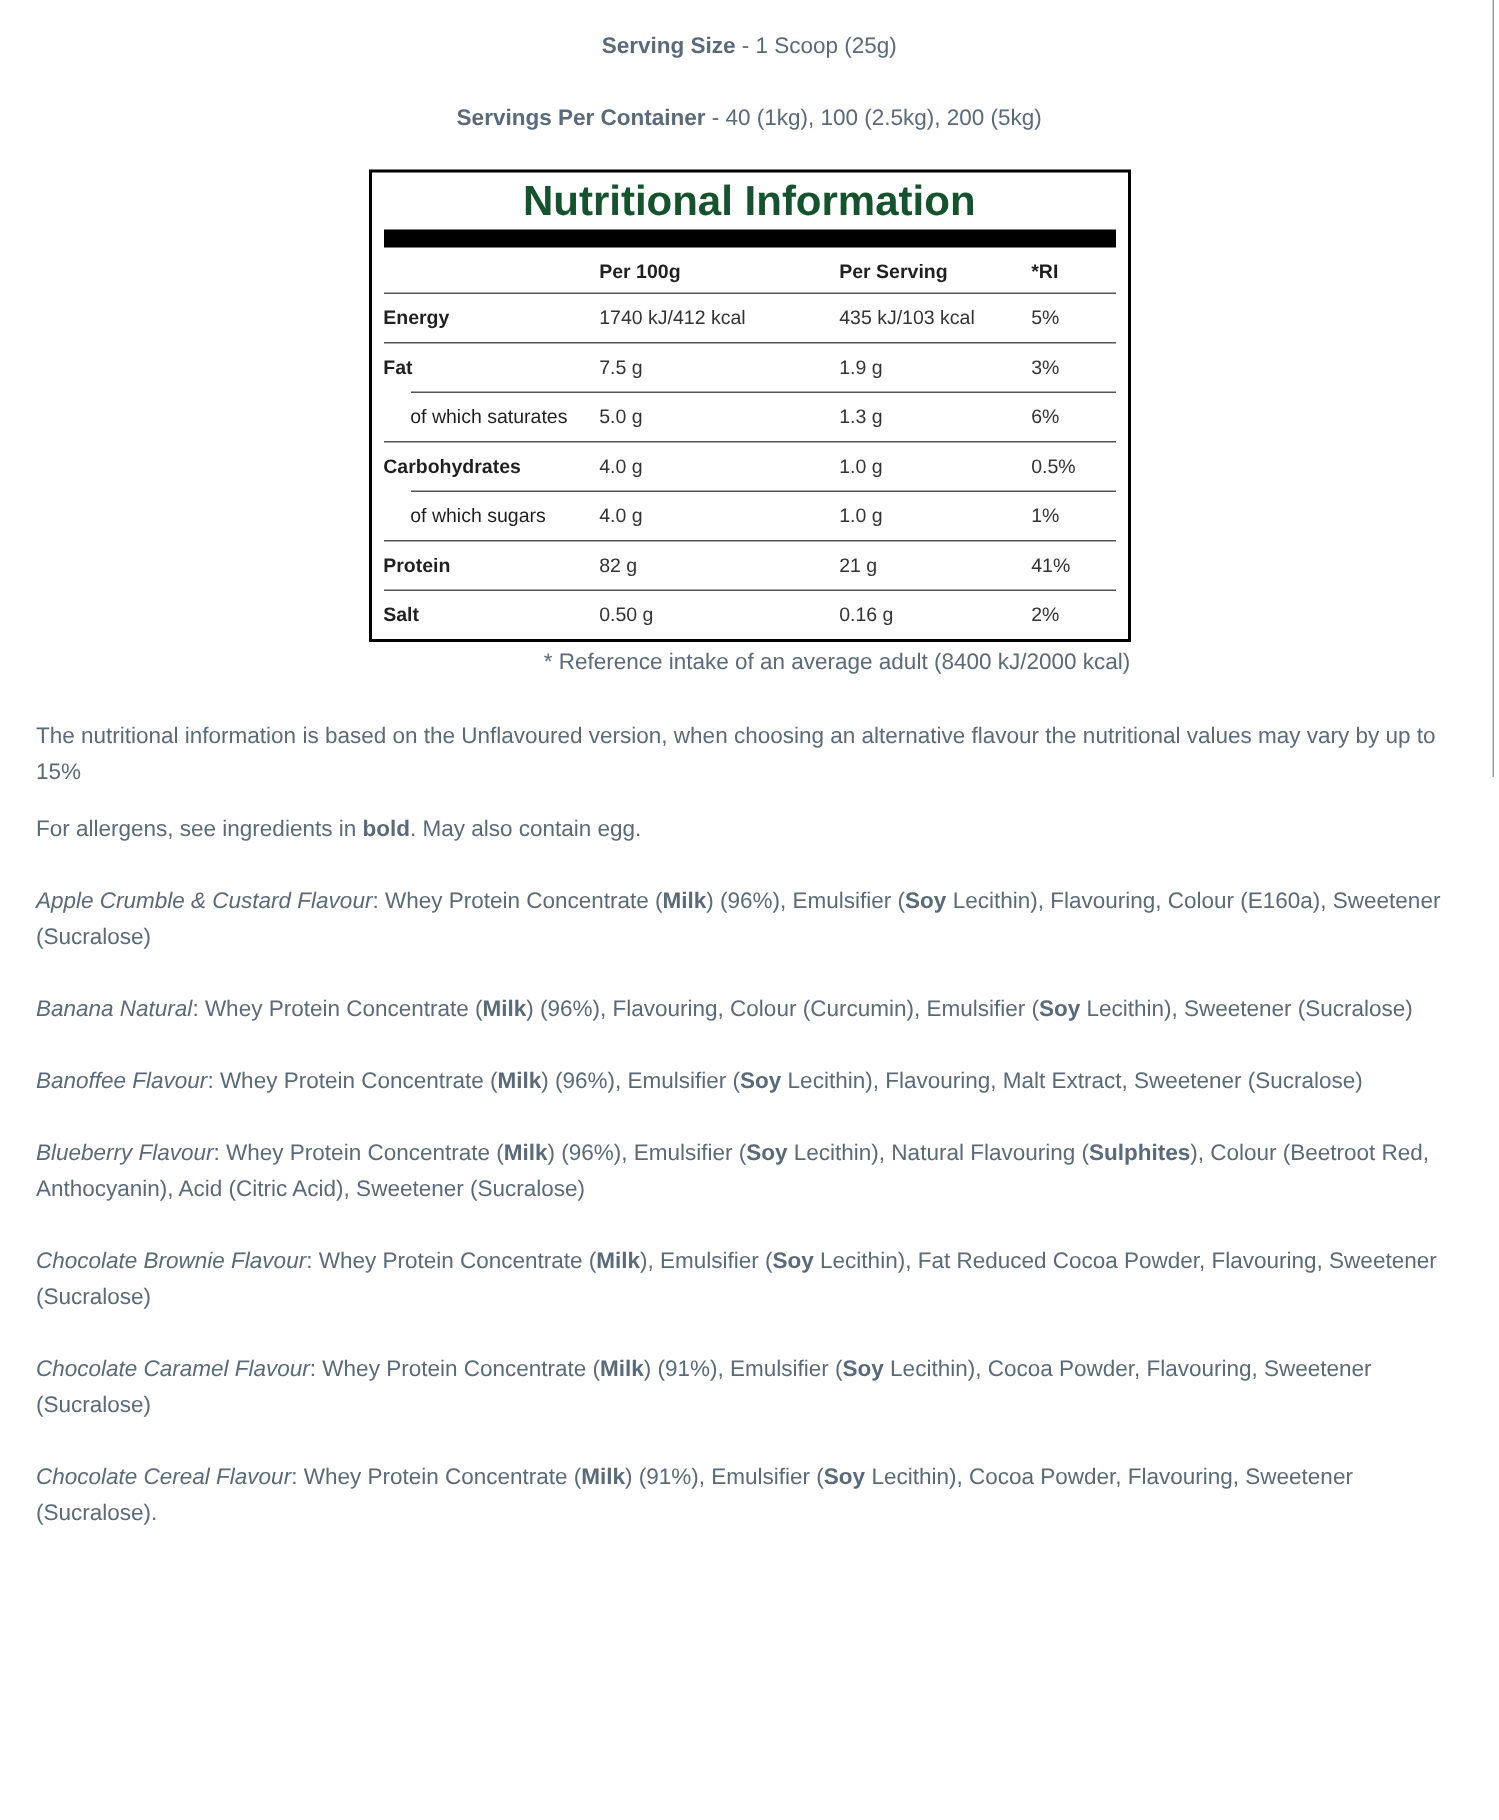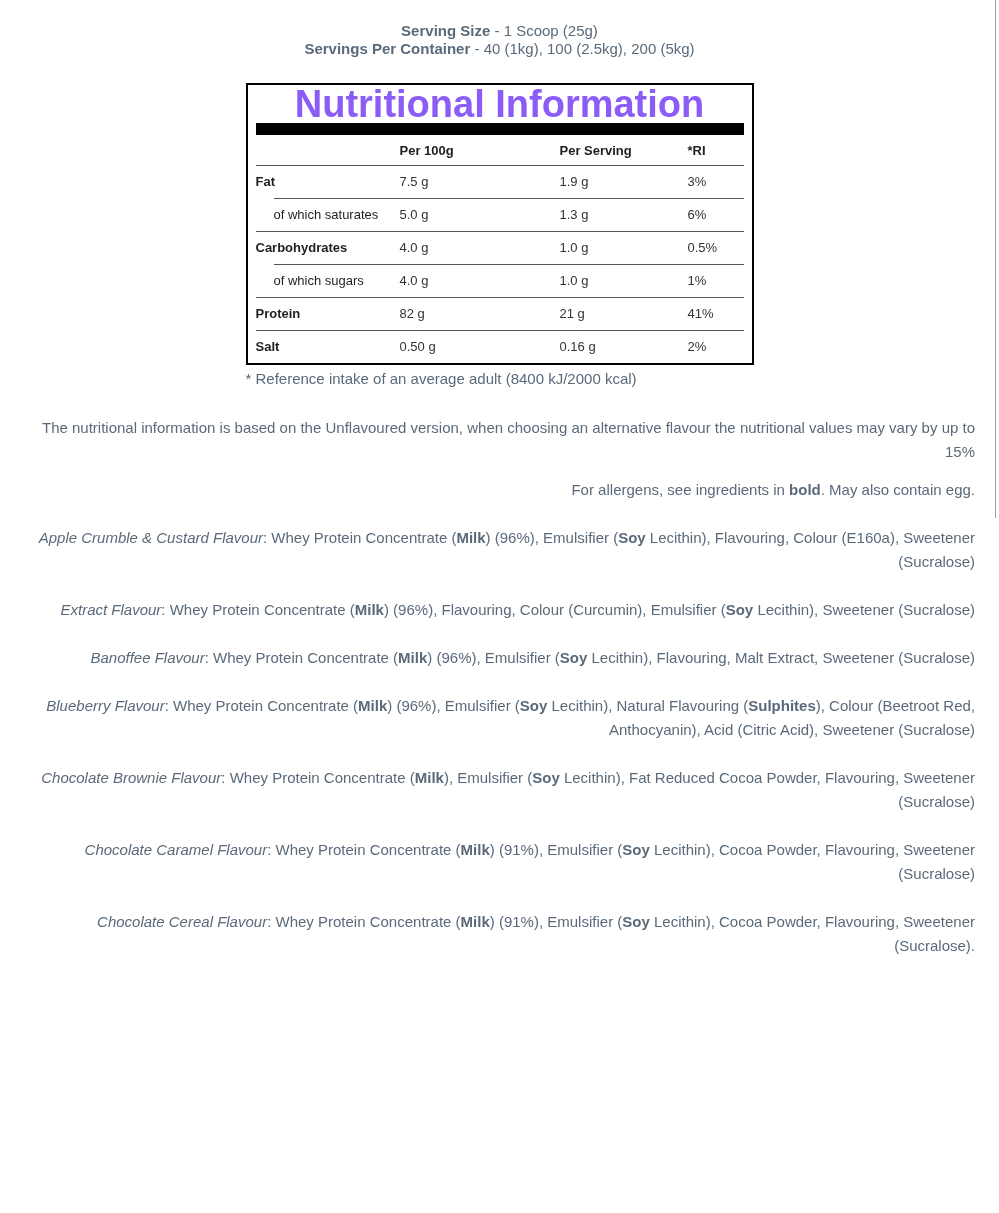--- a/index.html
+++ b/index.html
@@ -11,39 +11,39 @@
     background: #ffffff;
     font-family: "Liberation Sans", "DejaVu Sans", sans-serif;
     color: var(--body-text, #5a6a7a);
     font-size: 15px;
   }
   .top-line {
     text-align: center;
     line-height: 18px;
   }
   .top-line.first { padding-top: 22px; }
-  .top-line.second { }
+  .top-line.second { margin-top: 30px; }
   .top-line strong { font-weight: bold; }
 
   
   .ntable {
     width: 504px;
     margin: 25px auto 0;
     border: 2px solid var(--table-border, #000000);
     background: #ffffff;
     color: var(--table-text, #1f1f1f);
     font-size: 13px;
   }
   .ntitle {
-    font-size: 38px;
+    font-size: 28px;
     font-weight: bold;
     line-height: 34px;
     padding: 2px 0;
     text-align: center;
-    color: #8b5cf6;
+    color: #14532d;
     letter-spacing: 0px;
     white-space: nowrap;
   }
   .nbar {
     height: 12px;
     margin: 0 8px;
     background: var(--table-border, #000000);
   }
   .nrow {
     display: grid;
@@ -62,27 +62,27 @@
   }
   .nrow.body.sub::before { left: 26px; }
   .nrow .c.label { text-align: left; font-weight: bold; }
   .nrow.body.sub .c.label { font-weight: normal; padding-left: 18px; }
   .nrow .c.num { }
   .nrow.body .c.num { color: #333333; }
 
   .footnote {
     width: 508px;
     margin: 5px auto 0;
-    text-align: left;
+    text-align: right;
     line-height: 18px;
   }
 
   
   .content { margin: 28px 24px 0 24px; }
-  .content p { margin: 0 0 24px 0; line-height: 24px; text-align: right; }
+  .content p { margin: 0 0 24px 0; line-height: 24px; }
   .content #notes p:first-child { margin-bottom: 14px; }
   .content .seg-b { font-weight: bold; }
   .content .seg-i { font-style: italic; }
 
   .right-divider {
     position: absolute;
     top: 0;
     right: 3px;
     width: 1px;
     height: 518px;
@@ -105,20 +105,26 @@
   <div class="ntable">
     <div class="ntitle">Nutritional Information</div>
     <div class="nbar"></div>
     <div class="nrow nhead">
       <div class="c label"></div>
       <div class="c num">Per 100g</div>
       <div class="c num">Per Serving</div>
       <div class="c num">*RI</div>
     </div>
     <div id="table-rows">
+        <div class="nrow body">
+          <div class="c label">Energy</div>
+          <div class="c num">1740 kJ/412 kcal</div>
+          <div class="c num">435 kJ/103 kcal</div>
+          <div class="c num">5%</div>
+        </div>
         <div class="nrow body">
           <div class="c label">Fat</div>
           <div class="c num">7.5 g</div>
           <div class="c num">1.9 g</div>
           <div class="c num">3%</div>
         </div>
         <div class="nrow body sub">
           <div class="c label">of which saturates</div>
           <div class="c num">5.0 g</div>
           <div class="c num">1.3 g</div>
@@ -153,21 +159,21 @@
 
   <div class="footnote">* Reference intake of an average adult (8400 kJ/2000 kcal)</div>
 
   <div class="content">
     <div id="notes">
         <p><span class="seg-n">The nutritional information is based on the Unflavoured version, when choosing an alternative flavour the nutritional values may vary by up to 15%</span></p>
         <p><span class="seg-n">For allergens, see ingredients in </span><span class="seg-b">bold</span><span class="seg-n">. May also contain egg.</span></p>
       </div>
     <div id="ingredients">
         <p><span class="seg-i">Apple Crumble &amp; Custard Flavour</span><span class="seg-n">: Whey Protein Concentrate (</span><span class="seg-b">Milk</span><span class="seg-n">) (96%), Emulsifier (</span><span class="seg-b">Soy</span><span class="seg-n"> Lecithin), Flavouring, Colour (E160a), Sweetener (Sucralose)</span></p>
-        <p><span class="seg-i">Extract Flavour</span><span class="seg-n">: Whey Protein Concentrate (</span><span class="seg-b">Milk</span><span class="seg-n">) (96%), Flavouring, Colour (Curcumin), Emulsifier (</span><span class="seg-b">Soy</span><span class="seg-n"> Lecithin), Sweetener (Sucralose)</span></p>
+        <p><span class="seg-i">Banana Natural</span><span class="seg-n">: Whey Protein Concentrate (</span><span class="seg-b">Milk</span><span class="seg-n">) (96%), Flavouring, Colour (Curcumin), Emulsifier (</span><span class="seg-b">Soy</span><span class="seg-n"> Lecithin), Sweetener (Sucralose)</span></p>
         <p><span class="seg-i">Banoffee Flavour</span><span class="seg-n">: Whey Protein Concentrate (</span><span class="seg-b">Milk</span><span class="seg-n">) (96%), Emulsifier (</span><span class="seg-b">Soy</span><span class="seg-n"> Lecithin), Flavouring, Malt Extract, Sweetener (Sucralose)</span></p>
         <p><span class="seg-i">Blueberry Flavour</span><span class="seg-n">: Whey Protein Concentrate (</span><span class="seg-b">Milk</span><span class="seg-n">) (96%), Emulsifier (</span><span class="seg-b">Soy</span><span class="seg-n"> Lecithin), Natural Flavouring (</span><span class="seg-b">Sulphites</span><span class="seg-n">), Colour (Beetroot Red, Anthocyanin), Acid (Citric Acid), Sweetener (Sucralose)</span></p>
         <p><span class="seg-i">Chocolate Brownie Flavour</span><span class="seg-n">: Whey Protein Concentrate (</span><span class="seg-b">Milk</span><span class="seg-n">), Emulsifier (</span><span class="seg-b">Soy</span><span class="seg-n"> Lecithin), Fat Reduced Cocoa Powder, Flavouring, Sweetener (Sucralose)</span></p>
         <p><span class="seg-i">Chocolate Caramel Flavour</span><span class="seg-n">: Whey Protein Concentrate (</span><span class="seg-b">Milk</span><span class="seg-n">) (91%), Emulsifier (</span><span class="seg-b">Soy</span><span class="seg-n"> Lecithin), Cocoa Powder, Flavouring, Sweetener (Sucralose)</span></p>
         <p><span class="seg-i">Chocolate Cereal Flavour</span><span class="seg-n">: Whey Protein Concentrate (</span><span class="seg-b">Milk</span><span class="seg-n">) (91%), Emulsifier (</span><span class="seg-b">Soy</span><span class="seg-n"> Lecithin), Cocoa Powder, Flavouring, Sweetener (Sucralose).</span></p>
       </div>
   </div>
 
   <div class="right-divider"></div>
 </div>

